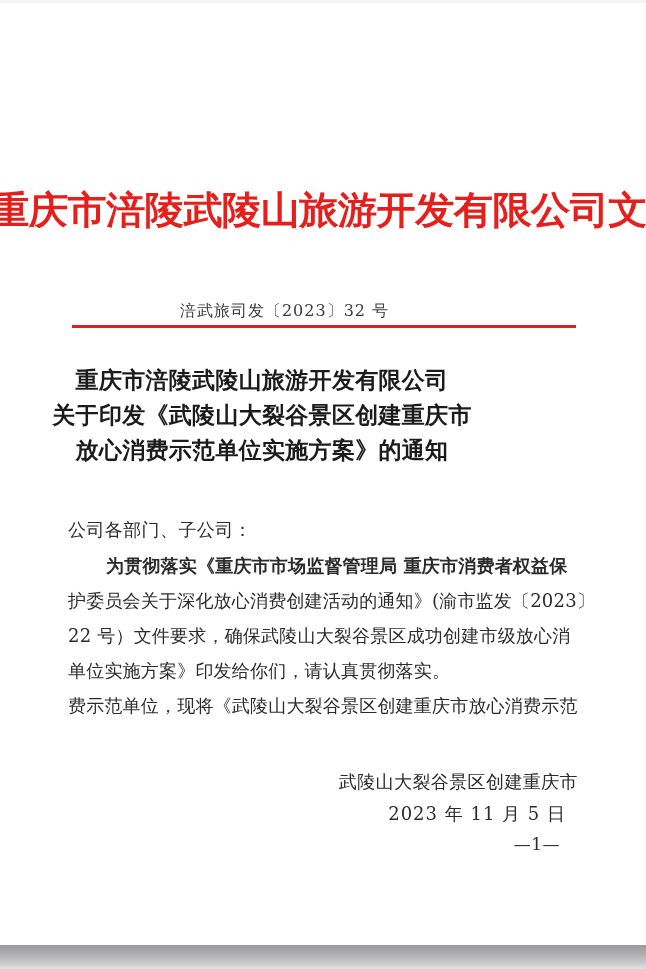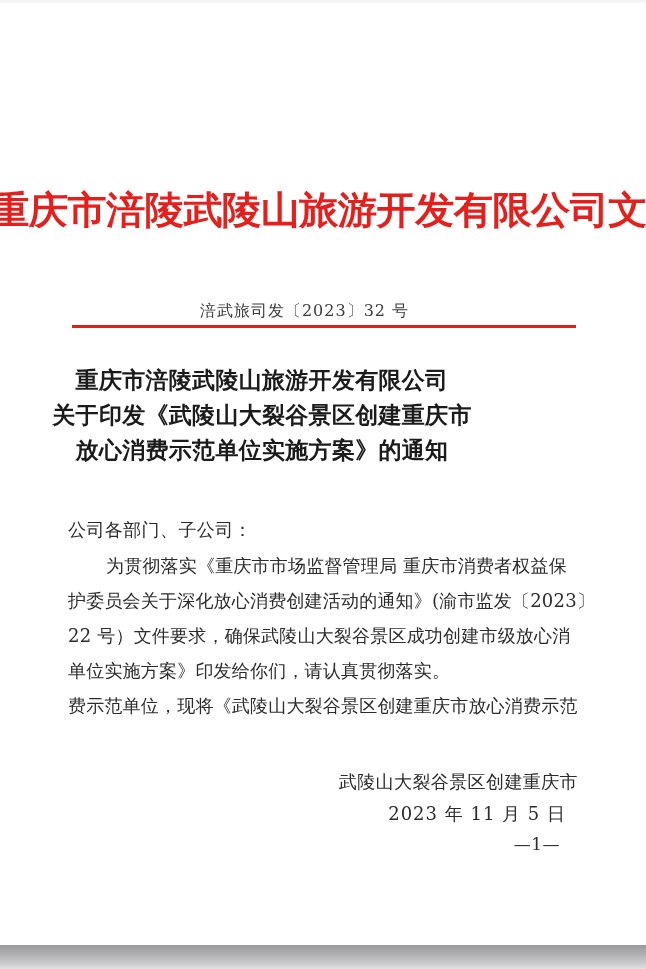--- a/index.html
+++ b/index.html
@@ -65,21 +65,20 @@
   #doc-number {
     position: absolute;
     left: 0;
     top: 300px;
     width: 569px;
     text-align: center;
     font-size: 16px;
     line-height: 22px;
     color: #3a3a3a;
     letter-spacing: 1px;
-    padding-left: 20px;
   }
 
   
   #red-rule {
     position: absolute;
     left: 72px;
     top: 325px;
     width: 504px;
     height: 3px;
     background: #d9231f;
@@ -121,20 +120,21 @@
   }
   #body-paragraph .body-line {
     font-size: 18px;
     line-height: 35px;
     color: #2b2b2b;
     letter-spacing: 0.2px;
     white-space: nowrap;
   }
   #body-paragraph .body-line.indent {
     text-indent: 38px;
+    font-weight: bold;
   }
 
   
   #signature-block {
     position: absolute;
     left: 0;
     top: 766px;
     width: 578px;
     text-align: right;
   }

